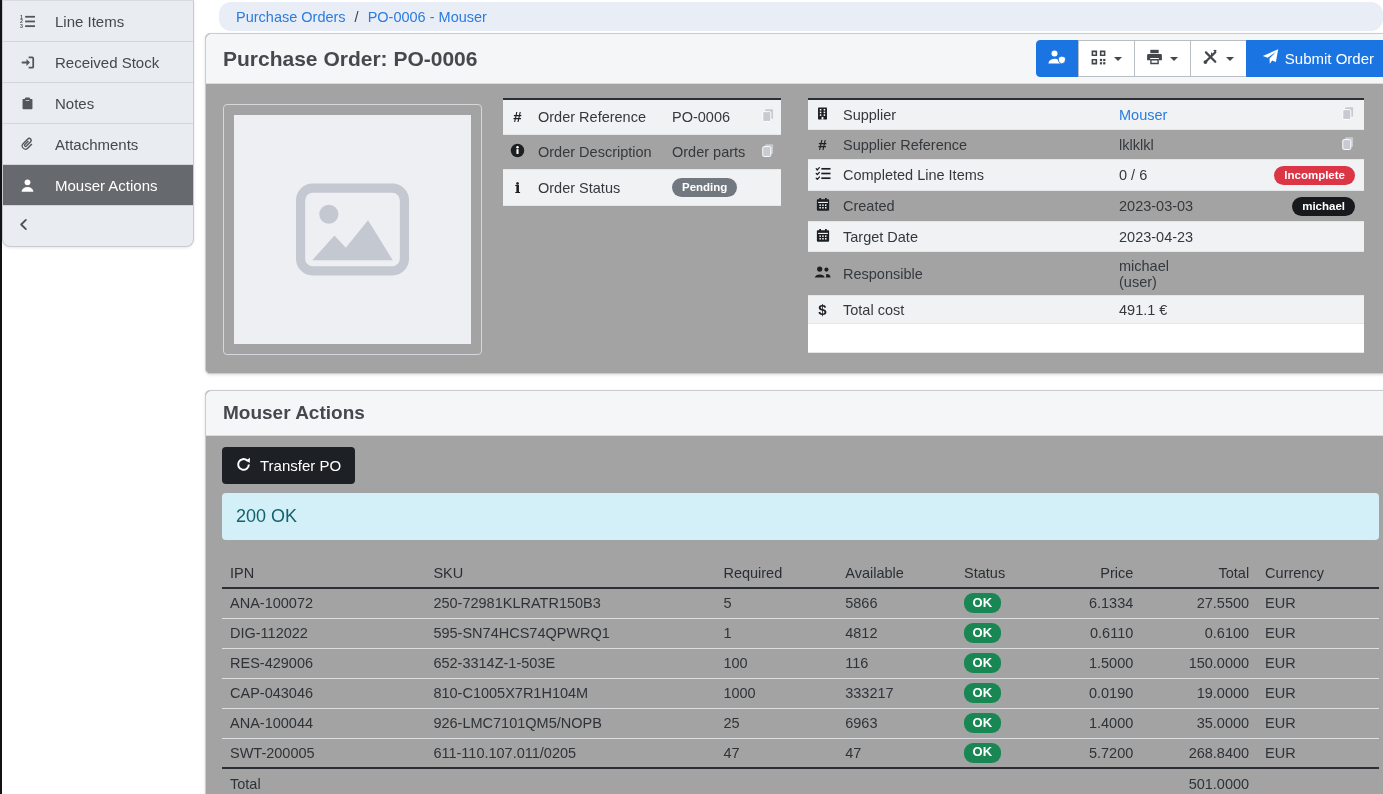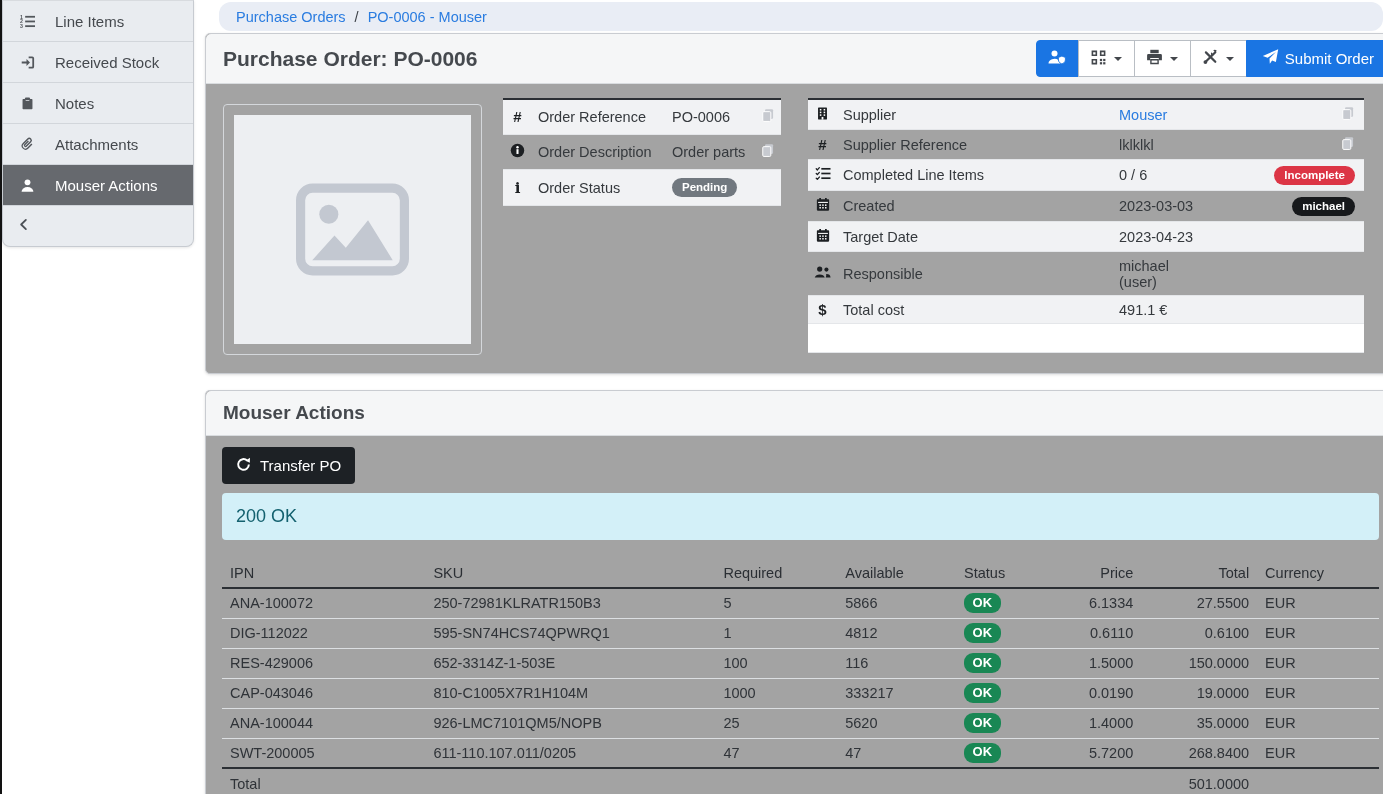--- a/index.html
+++ b/index.html
@@ -487,21 +487,21 @@
               <td>333217</td>
               <td><span class="badge sm" style="background:#198754">OK</span></td>
               <td class="r">0.0190</td>
               <td class="r">19.0000</td>
               <td>EUR</td>
             </tr>
             <tr>
               <td>ANA-100044</td>
               <td>926-LMC7101QM5/NOPB</td>
               <td>25</td>
-              <td>5620</td>
+              <td>6963</td>
               <td><span class="badge sm" style="background:#198754">OK</span></td>
               <td class="r">1.4000</td>
               <td class="r">35.0000</td>
               <td>EUR</td>
             </tr>
             <tr>
               <td>SWT-200005</td>
               <td>611-110.107.011/0205</td>
               <td>47</td>
               <td>47</td>

